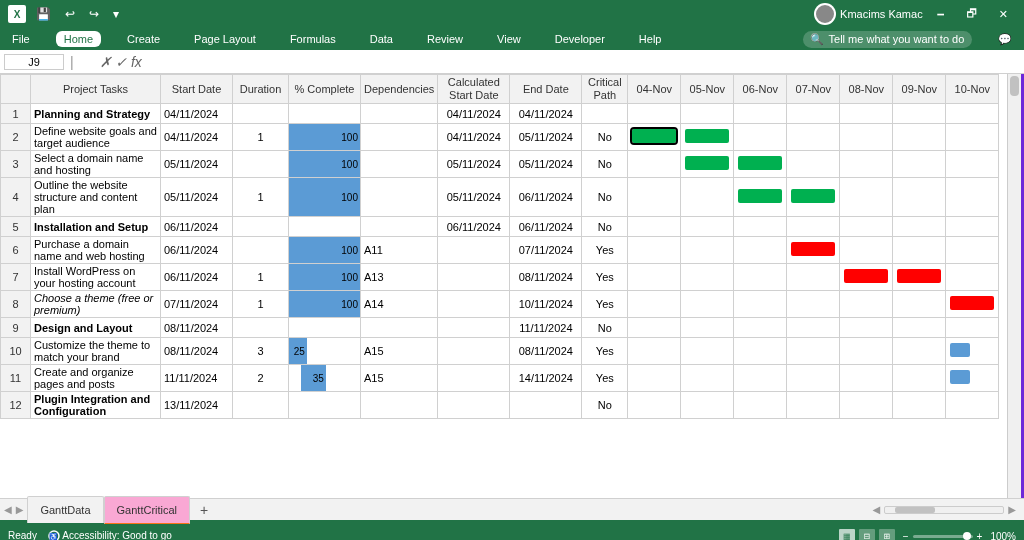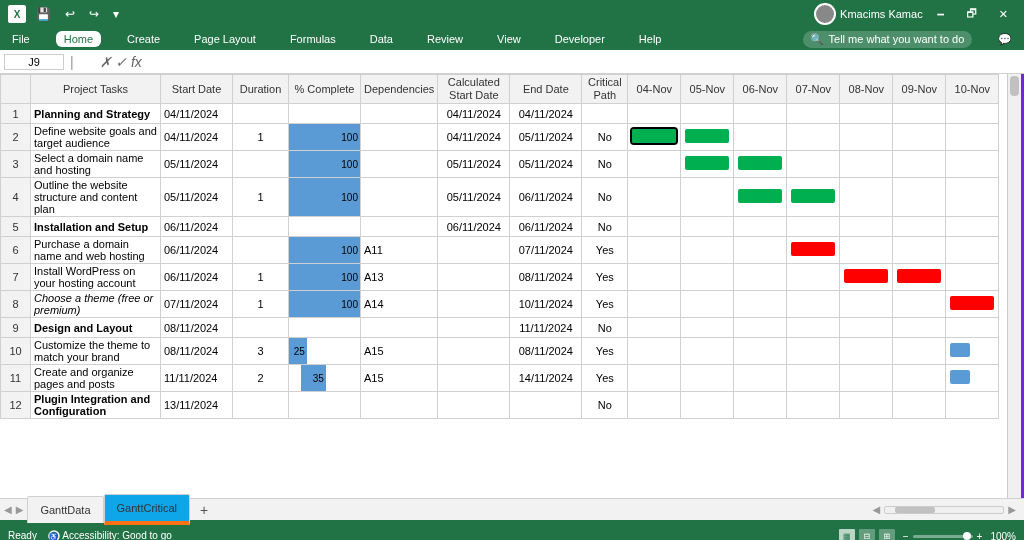--- a/index.html
+++ b/index.html
@@ -193,22 +193,22 @@
       font-size: 11px;
       background: #f2f2f2;
       color: #333;
     }
     .sheet-tab.active {
       background: #fff;
       border-bottom: 1px solid #fff;
       font-weight: 500;
     }
     .sheet-tab.critical {
-      background: #0ea5e9;
-      border-bottom: 4px solid #f97316;
+      background: #f9a8d4;
+      border-bottom: 1px solid #f97316;
       text-align: right;
     }
     .add-sheet {
       width: 20px;
       height: 20px;
       display: flex;
       align-items: center;
       justify-content: center;
       cursor: pointer;
       font-size: 14px;

